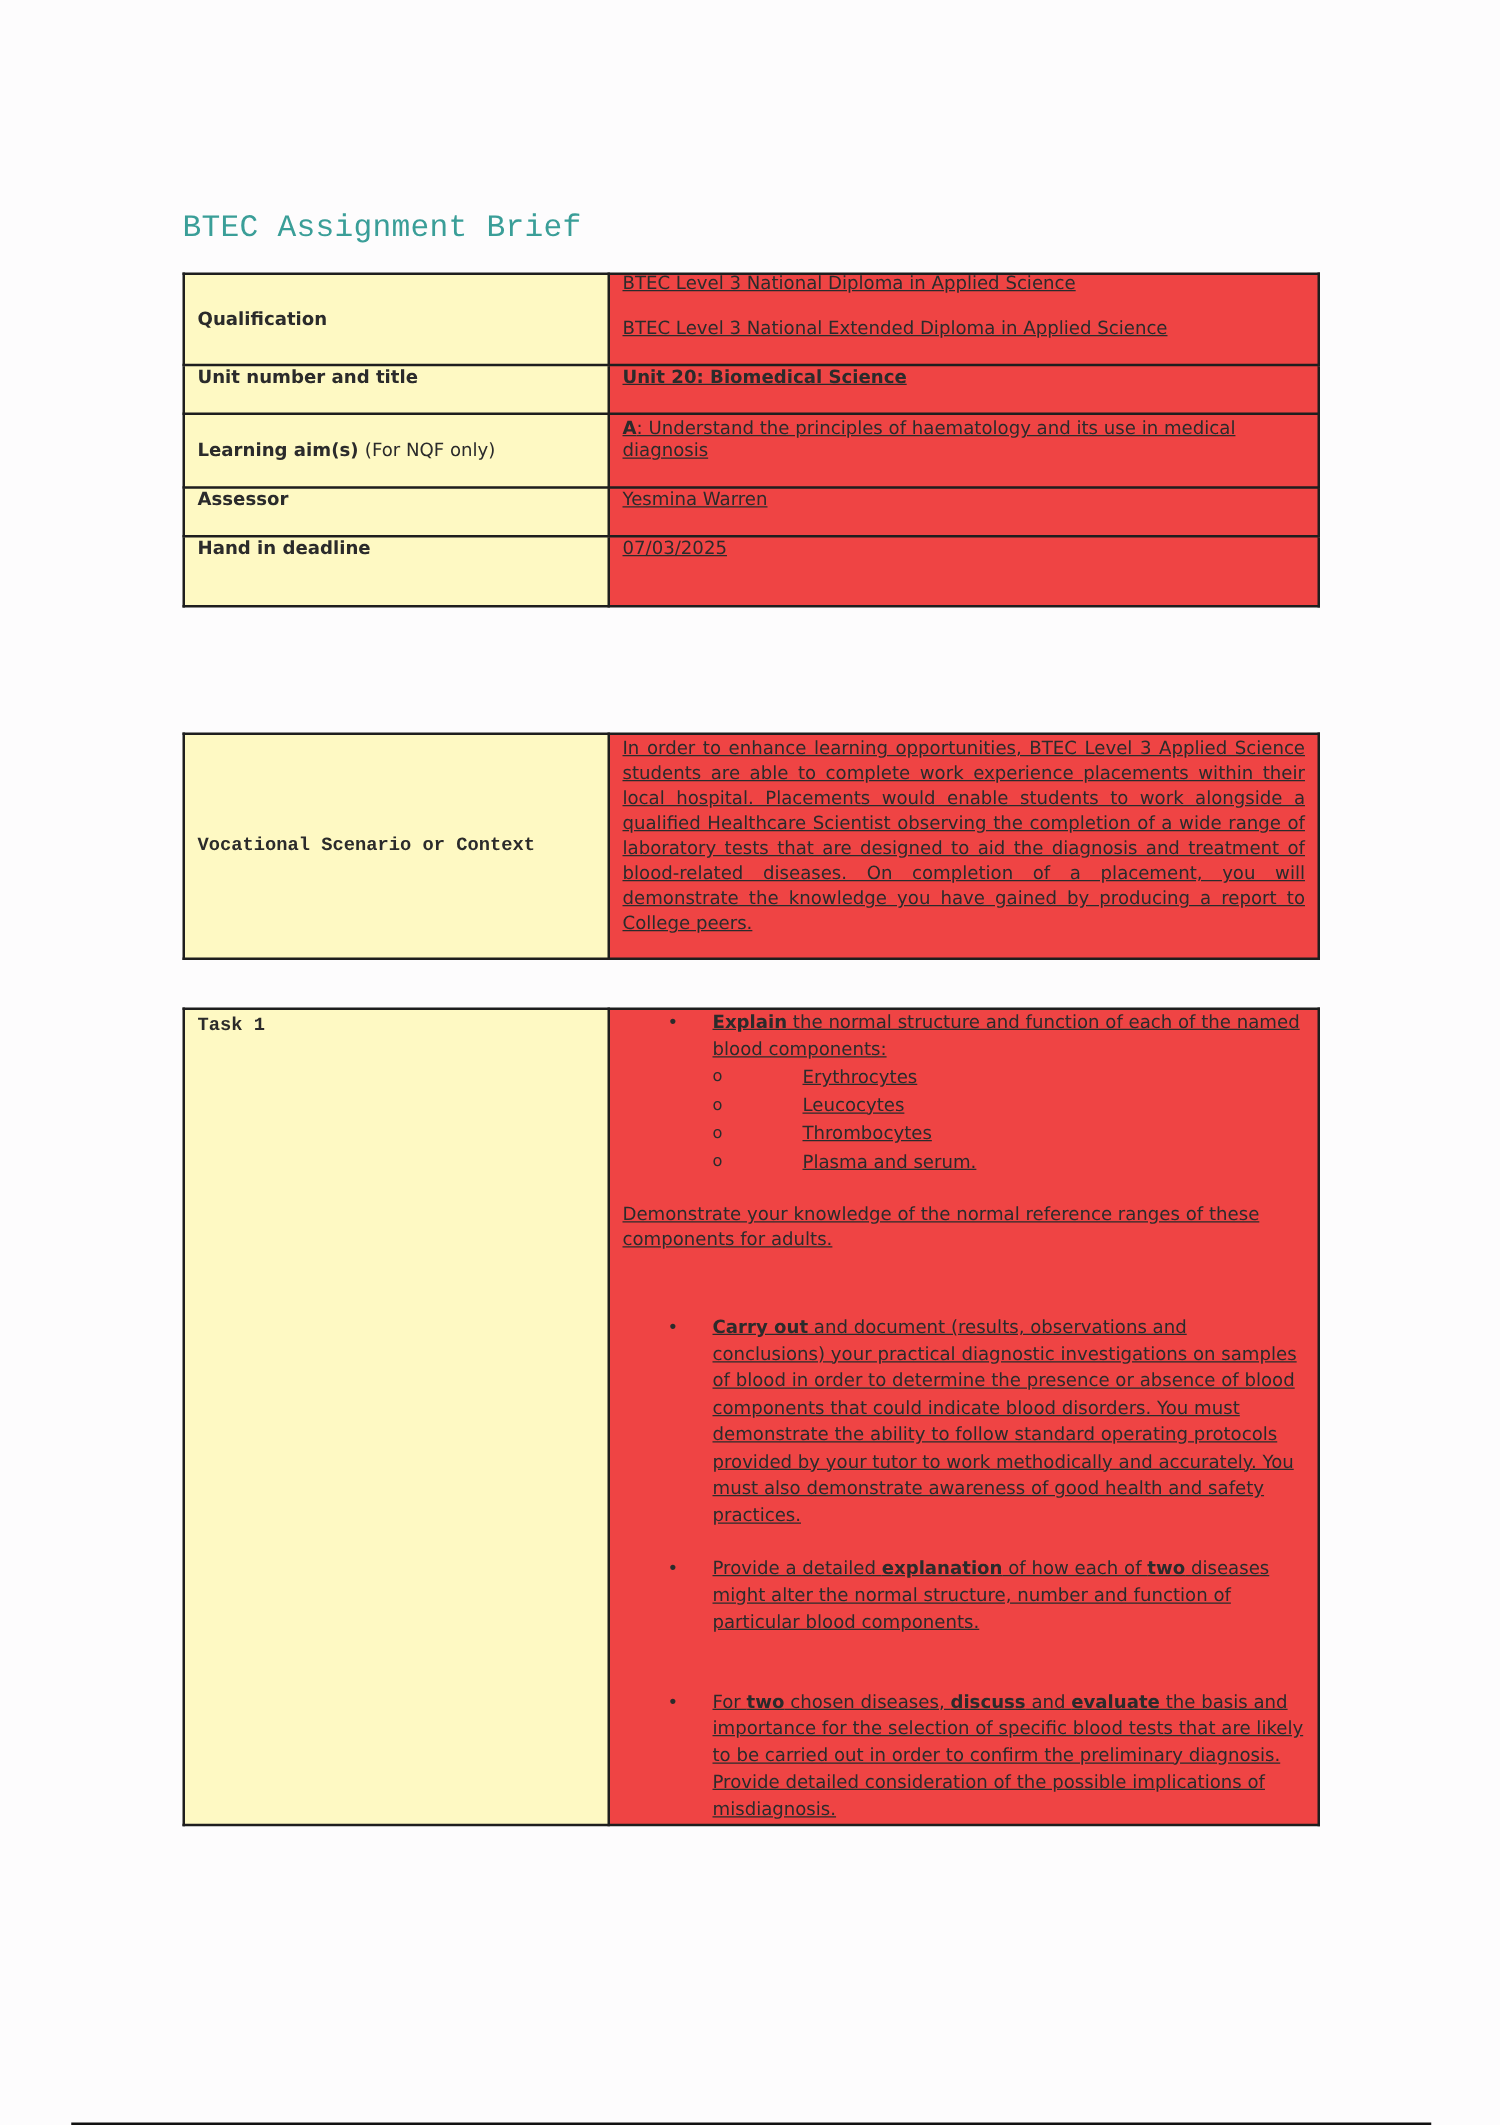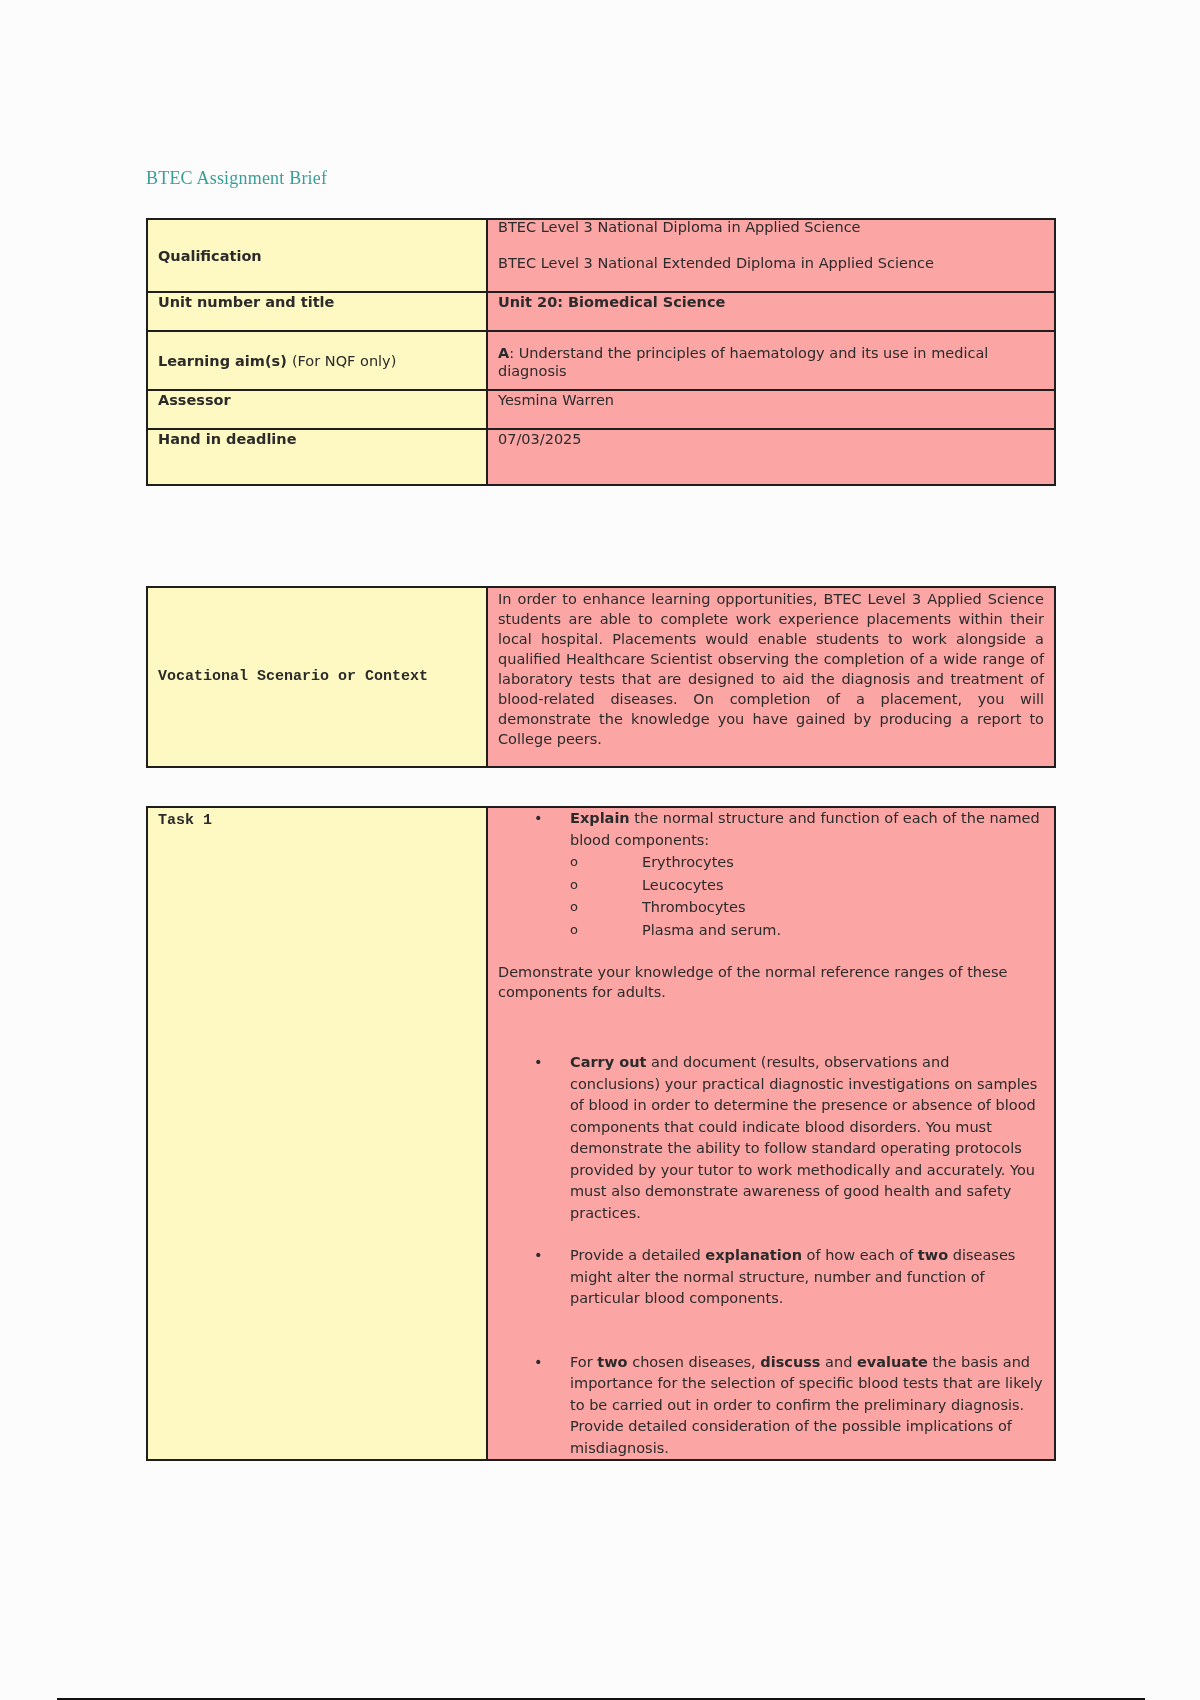--- a/index.html
+++ b/index.html
@@ -2,35 +2,35 @@
 <html><head>
 <meta charset="utf-8">
 <style>
   html, body { margin: 0; padding: 0; }
   body {
     width: 1200px; height: 1700px; background: #fdfcfd; position: relative;
     font-family: "DejaVu Sans", sans-serif; color: #2b2b2b; overflow: hidden;
   }
   .title {
     position: absolute; left: 146px; top: 168px;
-    font-family: Liberation Serif, serif; font-size: 18px; color: #3a9e98;
+    font-family: Liberation Mono, monospace; font-size: 25px; color: #3a9e98;
     letter-spacing: 0.2px;
   }
   table.brief {
     position: absolute; left: 146px; width: 910px;
     border-collapse: collapse; table-layout: fixed;
   }
   table.brief td {
     border: 2px solid #1e1e1e; vertical-align: top; font-size: 14.5px;
     padding: 0 10px; line-height: 18px;
   }
   table.brief td.label {
     background: #fef9c3; width: 318px; font-weight: bold; font-size: 14.5px;
   }
-  table.brief td.value { background: #fca5a5; }
+  table.brief td.value { background: #ef4444; text-decoration: underline; }
   .t1 { top: 218px; }
   .t2 { top: 586px; }
   .t3 { top: 806px; }
   .normal { font-weight: normal; }
   .vertical-mid { vertical-align: middle !important; }
   .just { text-align: justify; line-height: 20px !important; margin-left: 36px; }
   .label-sans { font-family: Liberation Mono, monospace; font-size: 15px !important; }
   ul.bul { margin: 0; padding: 0; list-style: none; }
   ul.bul > li { position: relative; padding-left: 72px; line-height: 21.5px; }
   ul.bul > li .dot { position: absolute; left: 36px; top: 0; }
@@ -57,21 +57,21 @@
   </tr>
   <tr style="height:39px">
     <td class="label">Unit number and title</td>
     <td class="value" style="font-weight:bold">Unit 20: Biomedical Science</td>
   </tr>
   <tr style="height:59px">
     <td class="label vertical-mid">
       <span>Learning aim(s)</span>
       <span class="normal">(For NQF only)</span>
     </td>
-    <td class="value" style="padding-top:12px">
+    <td class="value" style="padding-top:2px">
       <b>A</b><span>: Understand the principles of haematology and its use in medical diagnosis</span>
     </td>
   </tr>
   <tr style="height:39px">
     <td class="label">Assessor</td>
     <td class="value">Yesmina Warren</td>
   </tr>
   <tr style="height:56px">
     <td class="label">Hand in deadline</td>
     <td class="value">07/03/2025</td>

